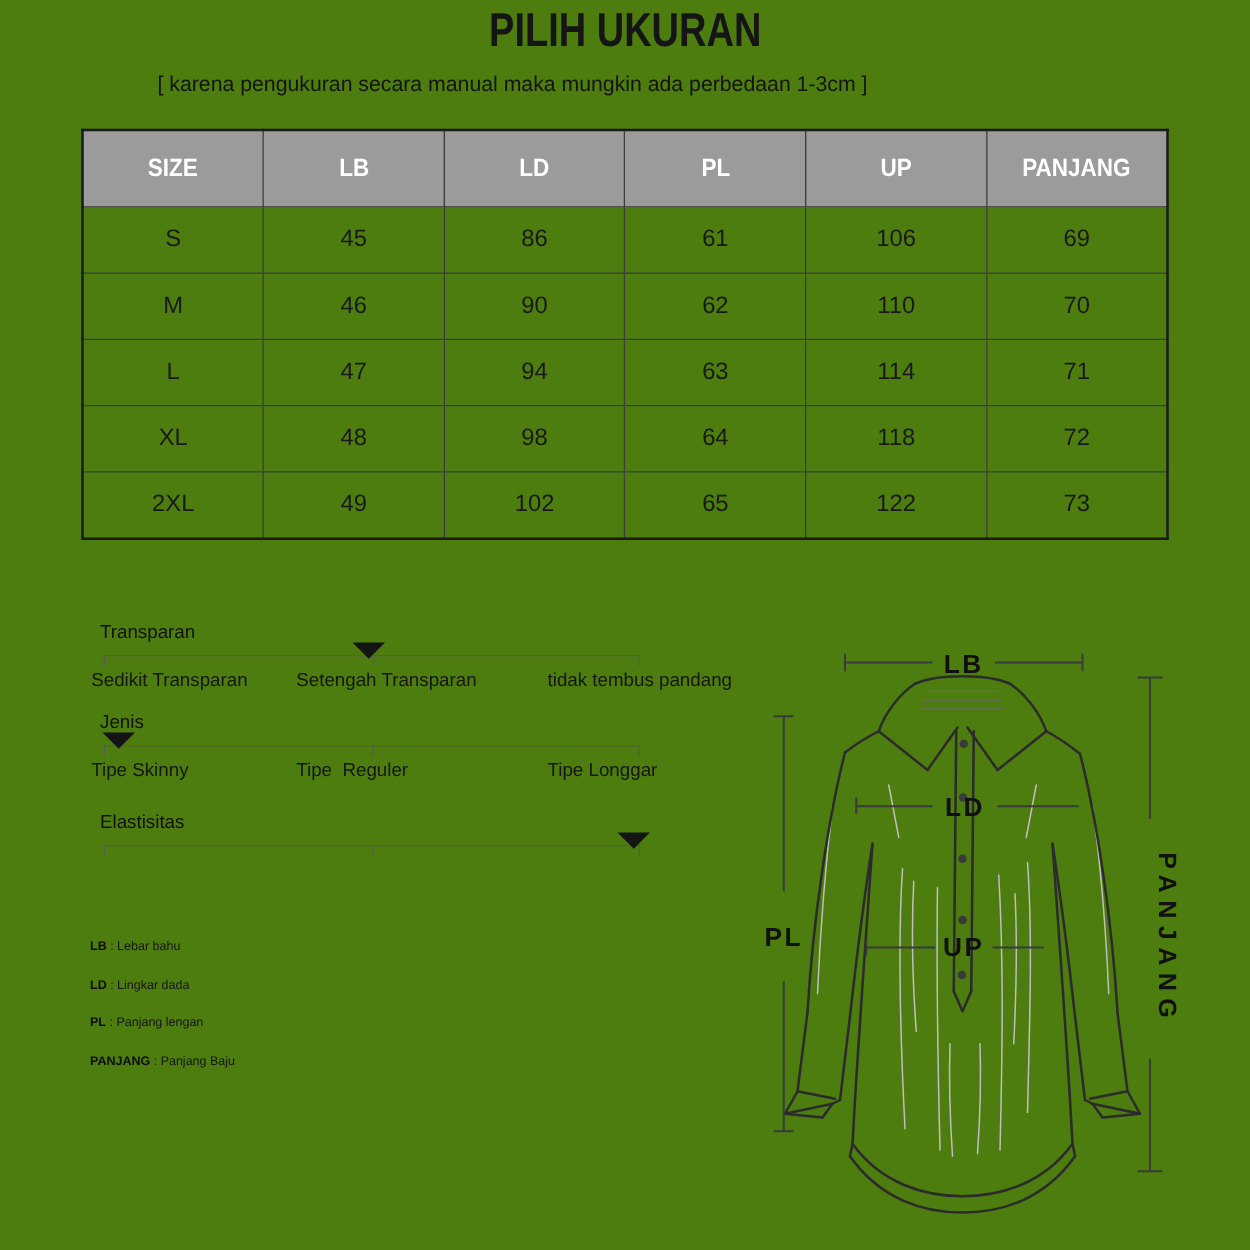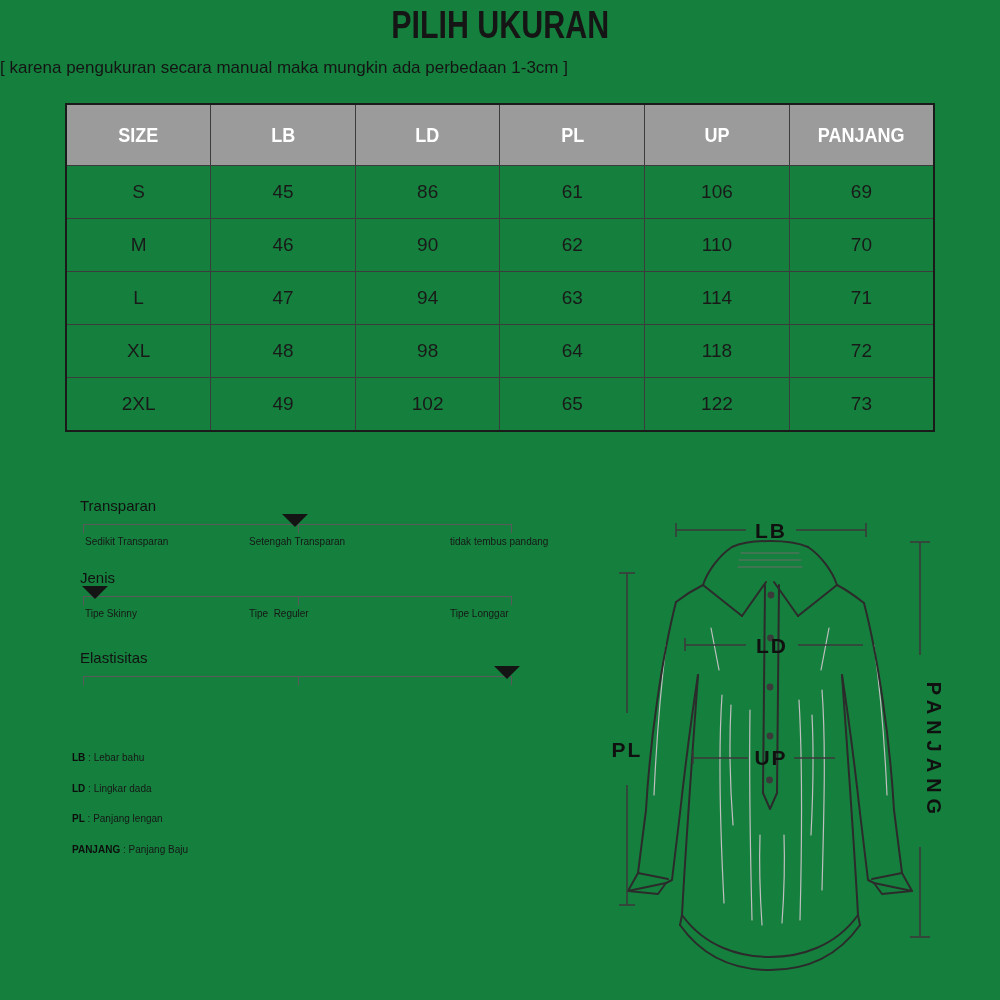--- a/index.html
+++ b/index.html
@@ -1,23 +1,23 @@
 <!DOCTYPE html>
 <html><head>
 <meta charset="utf-8">
 <style>
   html,body{margin:0;padding:0;background:#fff;}
-  .page{position:relative;width:1000px;height:1000px;background:#15803d;overflow:hidden;
+  .page{position:relative;width:1000px;height:1000px;background:#4d7c0f;overflow:hidden;
         font-family:"Liberation Sans", sans-serif;color:#111;}
 
   
   .title-wrap{position:absolute;top:4px;left:0;width:1000px;text-align:center;}
   .title-wrap h1{margin:0;font-size:38px;font-weight:bold;letter-spacing:0px;color:#151515;}
   .title-inner{display:inline-block;transform:scaleX(0.8);transform-origin:center;}
-  .subtitle{position:absolute;top:58px;left:0;width:820px;
+  .subtitle{position:absolute;top:58px;left:0;width:820px;text-align:center;
             font-size:17px;color:#141414;}
 
   
   table.size-table{position:absolute;left:65px;top:103px;width:870px;height:314px;
         border-collapse:collapse;table-layout:fixed;}
   table.size-table th, table.size-table td{border:1px solid #3c3c3c;text-align:center;vertical-align:middle;}
   table.size-table{border:2px solid #1a1a1a;}
   table.size-table th{background:#9b9b9b;color:#ffffff;font-size:20px;font-weight:bold;height:52px;padding:4px;}
   table.size-table th span{display:inline-block;transform:scaleX(0.9);}
   table.size-table td{font-size:19px;color:#191919;height:52px;padding:0;font-weight:normal;}
@@ -26,21 +26,21 @@
   .slider-group{position:absolute;left:65px;width:535px;height:66px;}
   .slider-title{margin-left:15px;font-size:15px;font-weight:normal;color:#111;line-height:15px;}
   .slider-track{position:absolute;top:26px;left:18px;width:429px;height:14px;}
   .trackline{position:absolute;top:0;left:0;right:0;height:1px;background:#5a5a5a;}
   .tick{position:absolute;top:0;width:1px;height:9px;background:#5a5a5a;}
   .tick.t0{left:0;} .tick.t1{left:50%;} .tick.t2{right:0;}
   .marker{position:absolute;top:-10px;width:0;height:0;transform:translateX(-50%);
           border-left:13px solid transparent;border-right:13px solid transparent;
           border-top:13px solid #141414;}
   .sel-0{left:2.8%;} .sel-1{left:49.4%;} .sel-2{left:98.8%;}
-  .slider-labels{position:absolute;top:38px;left:12px;width:535px;height:18px;font-size:10px;color:#161616;}
+  .slider-labels{position:absolute;top:38px;left:0;width:535px;height:18px;font-size:15px;color:#161616;}
   .slider-labels span{position:absolute;top:0;white-space:pre;}
   .lab-0{left:8px;} .lab-1{left:172px;} .lab-2{left:373px;}
   #grp-transparan{top:498px;} #grp-jenis{top:570px;} #grp-elastisitas{top:650px;}
 
   
   .legend{position:absolute;left:72px;top:750px;width:360px;}
   .legend-item{margin-bottom:15.5px;font-size:10px;color:#161616;line-height:15px;}
   .legend-item b{font-weight:bold;color:#0d0d0d;}
 
   

